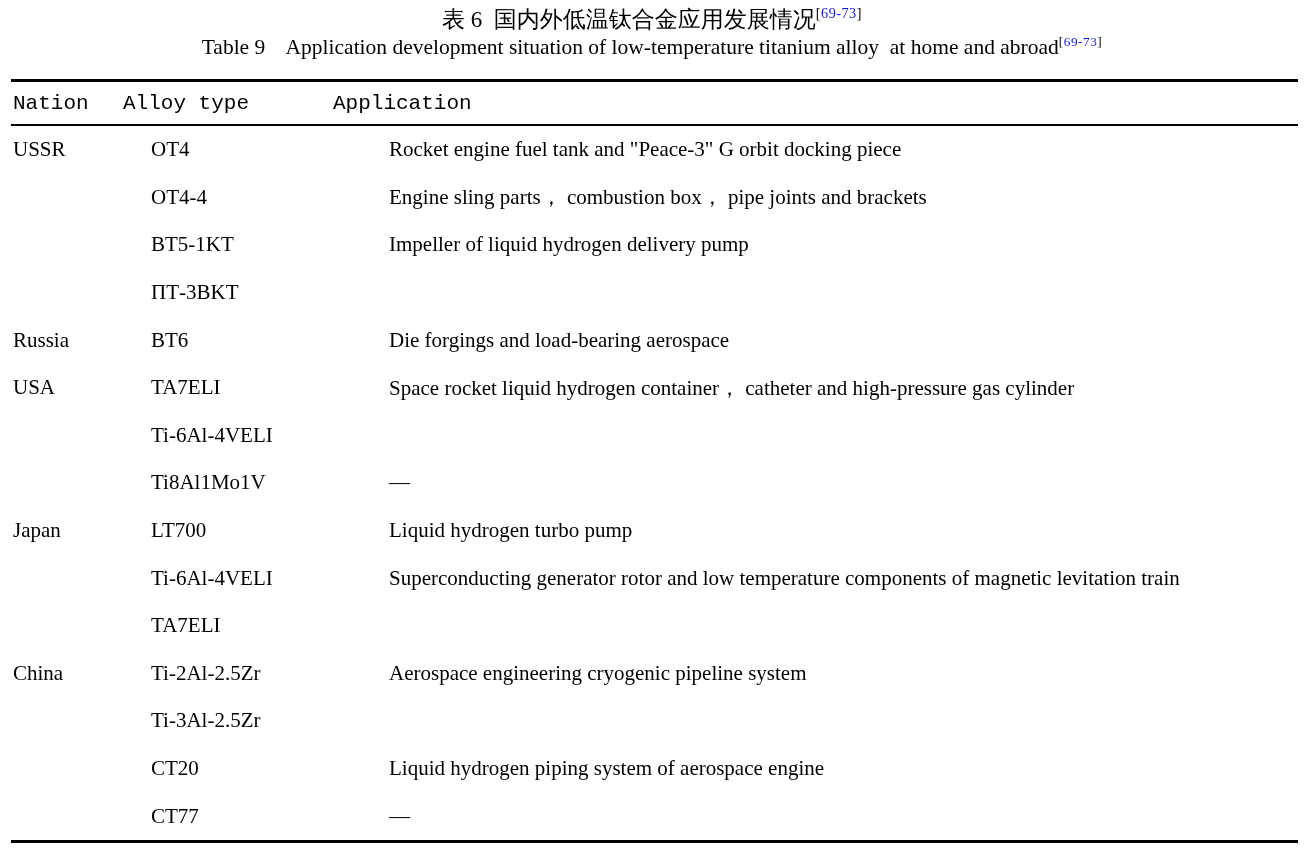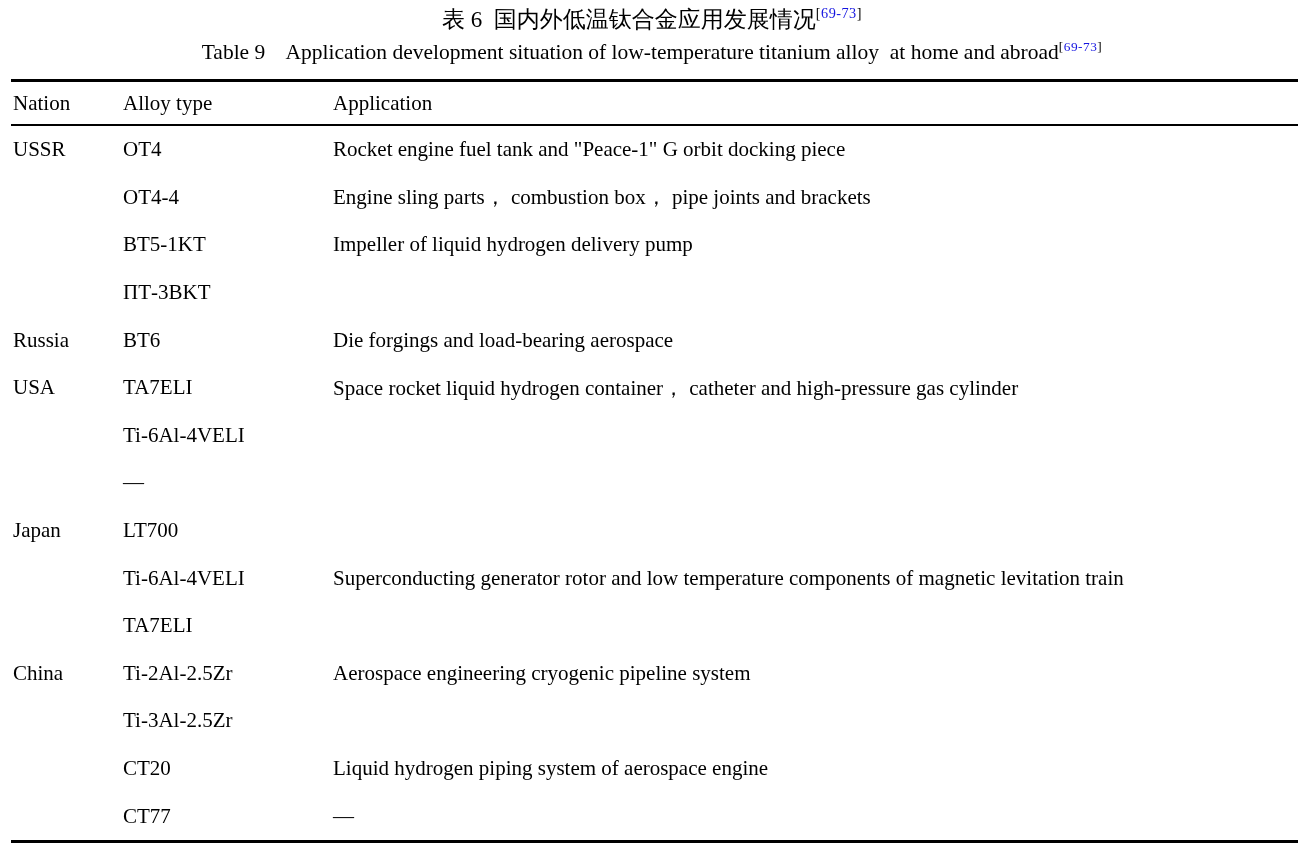--- a/index.html
+++ b/index.html
@@ -20,21 +20,20 @@
     padding-top: 5px;
   }
   .title-zh {
     font-size: 23px;
     line-height: 1.25;
     white-space: pre;
   }
   .title-en {
     font-size: 21.5px;
     line-height: 1.25;
-    margin-top: 5px;
     white-space: pre;
   }
   sup.ref {
     font-size: 0.62em;
     letter-spacing: 0.5px;
   }
   sup.ref .brk { color: #000000; }
   sup.ref .nums { color: #1414e0; text-align: center; }
 
   .datatable {
@@ -45,25 +44,27 @@
     font-size: 21px;
   }
   .rule-top    { border-top: 3px solid #000; }
   .rule-mid    { border-top: 2px solid #000; }
   .rule-bottom { border-top: 3px solid #000; }
 
   .thead {
     display: flex;
     height: 42px;
     align-items: center;
+    font-family: Liberation Mono, monospace;
   }
   .trow {
     display: flex;
     height: 47.6px;
     align-items: center;
+    gap: 28px;
   }
   .col-nation {
     width: 112px;
     flex: none;
     padding-left: 2px;
     box-sizing: border-box;
   }
   .col-alloy {
     width: 210px;
     flex: none;
@@ -88,21 +89,21 @@
     <div class="col-nation">Nation</div>
     <div class="col-alloy">Alloy type</div>
     <div class="col-app">Application</div>
   </div>
 
   <div class="rule-mid"></div>
 
   <div class="trow">
     <div class="col-nation">USSR</div>
     <div class="col-alloy">OT4</div>
-    <div class="col-app">Rocket engine fuel tank and "Peace-1" G orbit docking piece</div>
+    <div class="col-app">Rocket engine fuel tank and "Peace-3" G orbit docking piece</div>
   </div>
   <div class="trow">
     <div class="col-nation"></div>
     <div class="col-alloy">OT4-4</div>
     <div class="col-app">Engine sling parts， combustion box， pipe joints and brackets</div>
   </div>
   <div class="trow">
     <div class="col-nation"></div>
     <div class="col-alloy">BT5-1KT</div>
     <div class="col-app">Impeller of liquid hydrogen delivery pump</div>
@@ -121,25 +122,27 @@
     <div class="col-alloy">TA7ELI</div>
     <div class="col-app">Space rocket liquid hydrogen container， catheter and high-pressure gas cylinder</div>
   </div>
   <div class="trow">
     <div class="col-nation"></div>
     <div class="col-alloy">Ti-6Al-4VELI</div>
     <div class="col-app"></div>
   </div>
   <div class="trow">
     <div class="col-nation"></div>
+    <div class="col-alloy">Ti8Al1Mo1V</div>
     <div class="col-app">—</div>
   </div>
   <div class="trow">
     <div class="col-nation">Japan</div>
     <div class="col-alloy">LT700</div>
+    <div class="col-app">Liquid hydrogen turbo pump</div>
   </div>
   <div class="trow">
     <div class="col-nation"></div>
     <div class="col-alloy">Ti-6Al-4VELI</div>
     <div class="col-app">Superconducting generator rotor and low temperature components of magnetic levitation train</div>
   </div>
   <div class="trow">
     <div class="col-nation"></div>
     <div class="col-alloy">TA7ELI</div>
     <div class="col-app"></div>

